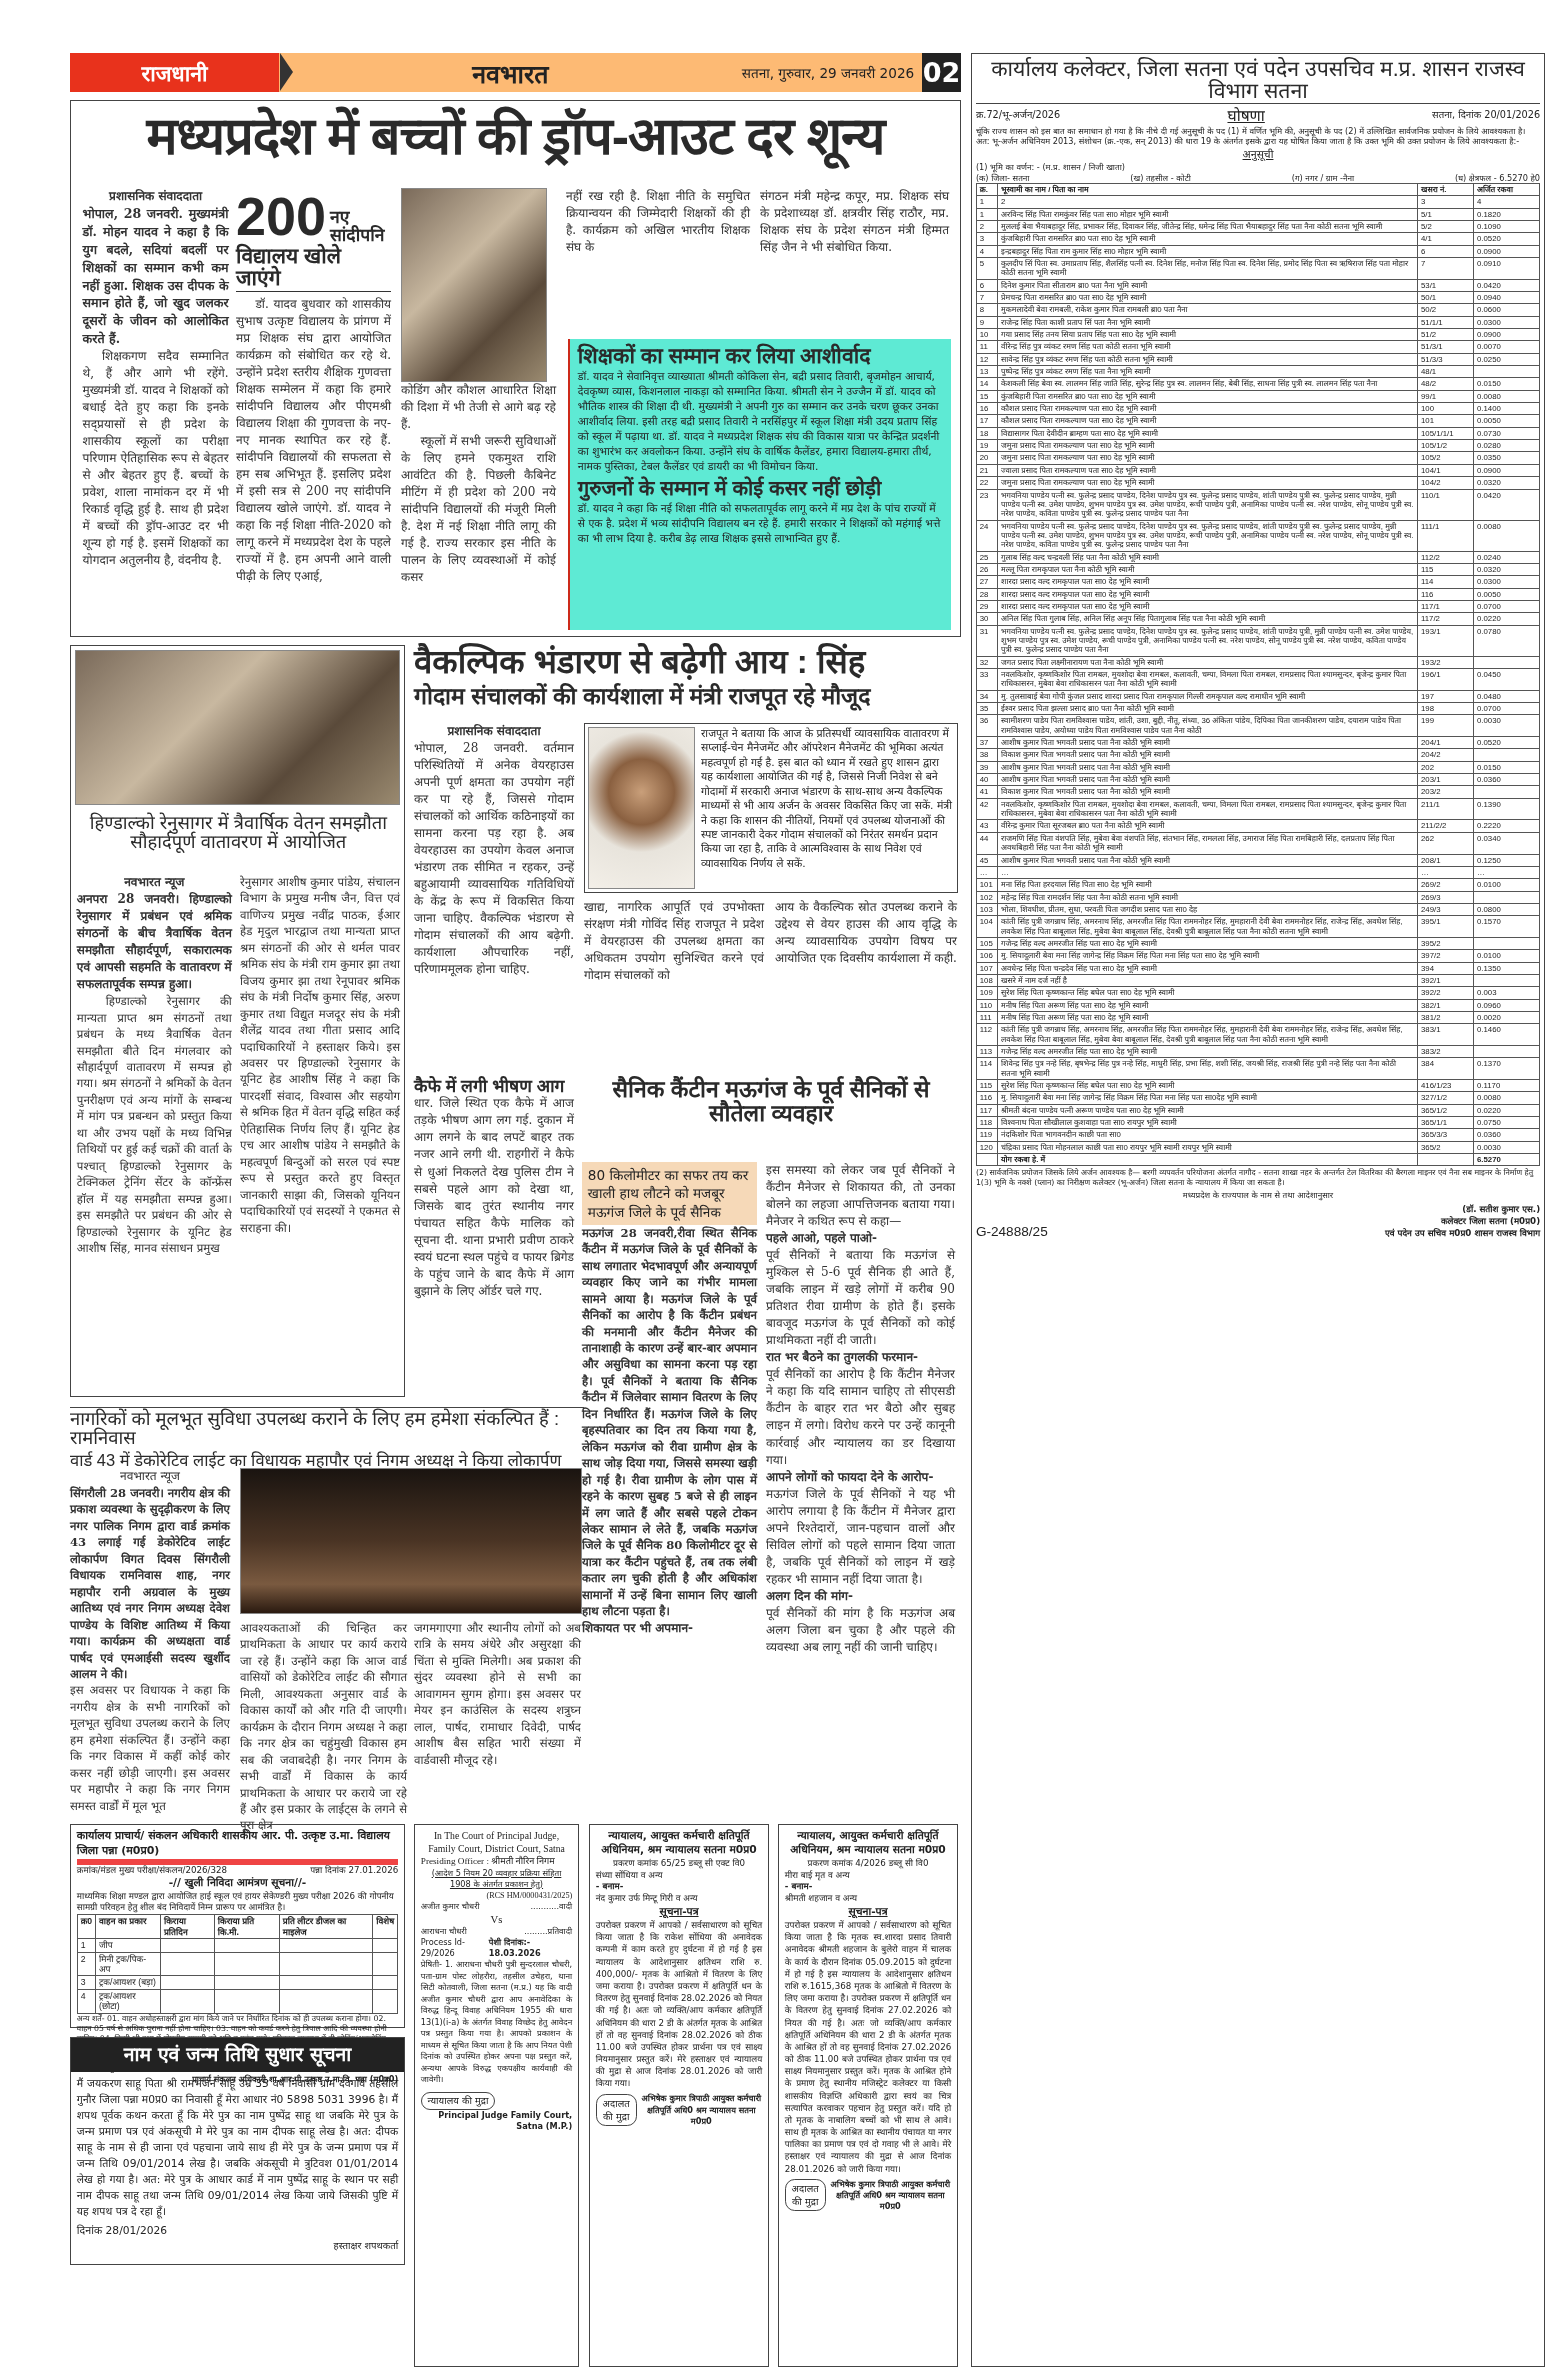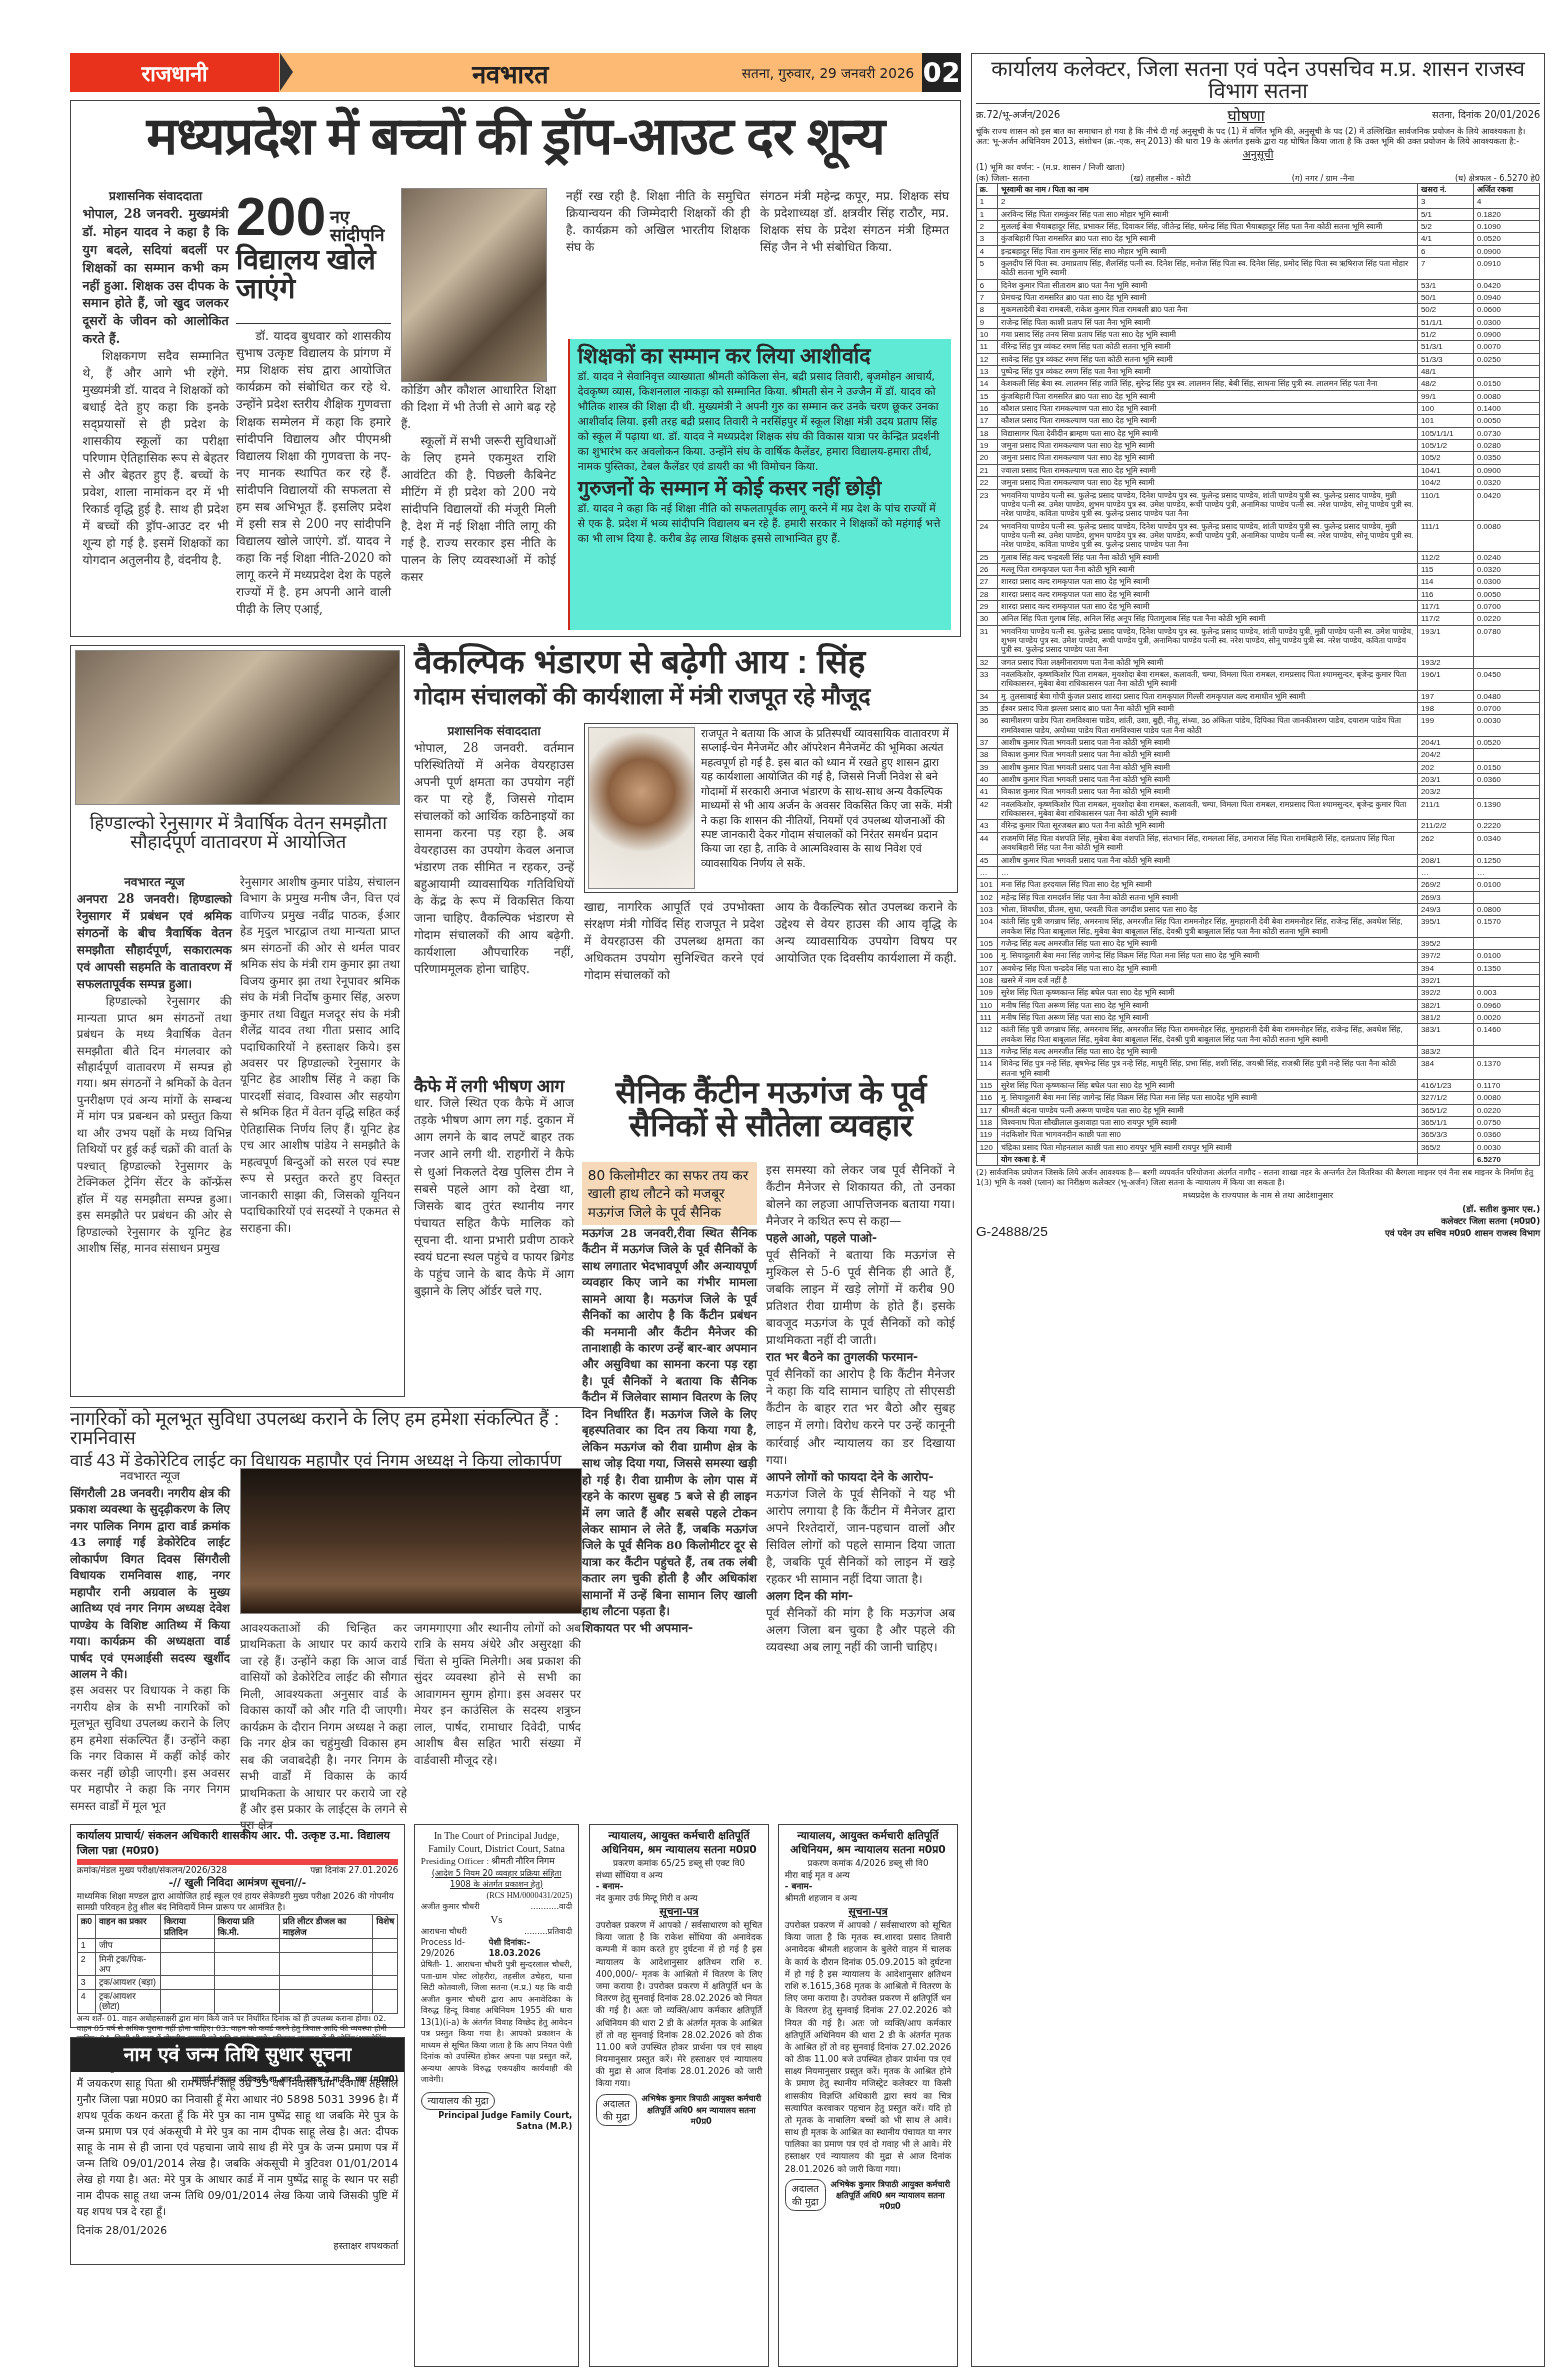--- a/index.html
+++ b/index.html
@@ -46,21 +46,21 @@
       <div class="txt" style="text-indent:19.4px">शिक्षकगण सदैव सम्मानित थे, हैं और आगे भी रहेंगे. मुख्यमंत्री डॉ. यादव ने शिक्षकों को बधाई देते हुए कहा कि इनके सद्प्रयासों से ही प्रदेश के शासकीय स्कूलों का परीक्षा परिणाम ऐतिहासिक रूप से बेहतर से और बेहतर हुए हैं. बच्चों के प्रवेश, शाला नामांकन दर में भी रिकार्ड वृद्धि हुई है. साथ ही प्रदेश में बच्चों की ड्रॉप-आउट दर भी शून्य हो गई है. इसमें शिक्षकों का योगदान अतुलनीय है, वंदनीय है.</div>
     </div>
     <div class="col" style="left:165px;top:87px;width:155px">
       <div style="display:flex;align-items:flex-end">
         <span class="hl" style="font-size:54px">200</span>
         <span style="margin-left:3.9px">
           <div class="hl" style="font-size:17.5px">नए</div>
           <div class="hl" style="font-size:17.5px">सांदीपनि</div>
         </span>
       </div>
-      <div class="hl" style="font-size:28px;border-bottom:1.9px solid #333;padding-bottom:20px;margin-bottom:3.9px">विद्यालय खोले जाएंगे</div>
+      <div class="hl" style="font-size:21px;border-bottom:1.9px solid #333;padding-bottom:2px;margin-bottom:3.9px">विद्यालय खोले जाएंगे</div>
       <div class="txt" style="text-indent:19.4px">डॉ. यादव बुधवार को शासकीय सुभाष उत्कृष्ट विद्यालय के प्रांगण में मप्र शिक्षक संघ द्वारा आयोजित कार्यक्रम को संबोधित कर रहे थे. उन्होंने प्रदेश स्तरीय शैक्षिक गुणवत्ता शिक्षक सम्मेलन में कहा कि हमारे सांदीपनि विद्यालय और पीएमश्री विद्यालय शिक्षा की गुणवत्ता के नए-नए मानक स्थापित कर रहे हैं. सांदीपनि विद्यालयों की सफलता से हम सब अभिभूत हैं. इसलिए प्रदेश में इसी सत्र से 200 नए सांदीपनि विद्यालय खोले जाएंगे. डॉ. यादव ने कहा कि नई शिक्षा नीति-2020 को लागू करने में मध्यप्रदेश देश के पहले राज्यों में है. हम अपनी आने वाली पीढ़ी के लिए एआई,</div>
     </div>
     <div class="col" style="left:330px;top:87px;width:155px">
       <div class="photo" style="position:relative;width:146px;height:194px"></div>
       <div class="txt">कोडिंग और कौशल आधारित शिक्षा की दिशा में भी तेजी से आगे बढ़ रहे हैं.</div>
       <div class="txt" style="text-indent:19.4px">स्कूलों में सभी जरूरी सुविधाओं के लिए हमने एकमुश्त राशि आवंटित की है. पिछली कैबिनेट मीटिंग में ही प्रदेश को 200 नये सांदीपनि विद्यालयों की मंजूरी मिली है. देश में नई शिक्षा नीति लागू की गई है. राज्य सरकार इस नीति के पालन के लिए व्यवस्थाओं में कोई कसर</div>
     </div>
     <div class="col" style="left:495px;top:87px;width:184px">
       <div class="txt">नहीं रख रही है. शिक्षा नीति के समुचित क्रियान्वयन की जिम्मेदारी शिक्षकों की ही है. कार्यक्रम को अखिल भारतीय शिक्षक संघ के</div>
     </div>
@@ -106,21 +106,21 @@
       <div class="txt">आय के वैकल्पिक स्रोत उपलब्ध कराने के उद्देश्य से वेयर हाउस की आय वृद्धि के अन्य व्यावसायिक उपयोग विषय पर आयोजित एक दिवसीय कार्यशाला में कही.</div>
     </div>
   </div>
 
   <div class="col" style="left:344px;top:1024px;width:160px">
     <div class="hl" style="font-size:17.5px">कैफे में लगी भीषण आग</div>
     <div class="txt">धार. जिले स्थित एक कैफे में आज तड़के भीषण आग लग गई. दुकान में आग लगने के बाद लपटें बाहर तक नजर आने लगी थी. राहगीरों ने कैफे से धुआं निकलते देख पुलिस टीम ने सबसे पहले आग को देखा था, जिसके बाद तुरंत स्थानीय नगर पंचायत सहित कैफे मालिक को सूचना दी. थाना प्रभारी प्रवीण ठाकरे स्वयं घटना स्थल पहुंचे व फायर ब्रिगेड के पहुंच जाने के बाद कैफे में आग बुझाने के लिए ऑर्डर चले गए.</div>
   </div>
 
   <div class="col" style="left:512px;top:1024px;width:378px;height:723px">
-    <div class="hl" style="font-size:31px;text-align:center">सैनिक कैंटीन मऊगंज के पूर्व सैनिकों से सौतेला व्यवहार</div>
+    <div class="hl" style="font-size:23px;text-align:center">सैनिक कैंटीन मऊगंज के पूर्व सैनिकों से सौतेला व्यवहार</div>
     <div class="col" style="left:0;top:85px;width:175px">
       <div class="peach">80 किलोमीटर का सफर तय कर खाली हाथ लौटने को मजबूर मऊगंज जिले के पूर्व सैनिक</div>
       <div class="txt" style="font-weight:bold;font-size:11.6px">मऊगंज 28 जनवरी,रीवा स्थित सैनिक कैंटीन में मऊगंज जिले के पूर्व सैनिकों के साथ लगातार भेदभावपूर्ण और अन्यायपूर्ण व्यवहार किए जाने का गंभीर मामला सामने आया है। मऊगंज जिले के पूर्व सैनिकों का आरोप है कि कैंटीन प्रबंधन की मनमानी और कैंटीन मैनेजर की तानाशाही के कारण उन्हें बार-बार अपमान और असुविधा का सामना करना पड़ रहा है। पूर्व सैनिकों ने बताया कि सैनिक कैंटीन में जिलेवार सामान वितरण के लिए दिन निर्धारित हैं। मऊगंज जिले के लिए बृहस्पतिवार का दिन तय किया गया है, लेकिन मऊगंज को रीवा ग्रामीण क्षेत्र के साथ जोड़ दिया गया, जिससे समस्या खड़ी हो गई है। रीवा ग्रामीण के लोग पास में रहने के कारण सुबह 5 बजे से ही लाइन में लग जाते हैं और सबसे पहले टोकन लेकर सामान ले लेते हैं, जबकि मऊगंज जिले के पूर्व सैनिक 80 किलोमीटर दूर से यात्रा कर कैंटीन पहुंचते हैं, तब तक लंबी कतार लग चुकी होती है और अधिकांश सामानों में उन्हें बिना सामान लिए खाली हाथ लौटना पड़ता है।</div>
       <div class="txt" style="font-weight:bold">शिकायत पर भी अपमान-</div>
     </div>
     <div class="col" style="left:184px;top:85px;width:189px">
       <div class="txt">इस समस्या को लेकर जब पूर्व सैनिकों ने कैंटीन मैनेजर से शिकायत की, तो उनका बोलने का लहजा आपत्तिजनक बताया गया। मैनेजर ने कथित रूप से कहा—</div>
       <div class="txt" style="font-weight:bold">पहले आओ, पहले पाओ-</div>
       <div class="txt">पूर्व सैनिकों ने बताया कि मऊगंज से मुश्किल से 5-6 पूर्व सैनिक ही आते हैं, जबकि लाइन में खड़े लोगों में करीब 90 प्रतिशत रीवा ग्रामीण के होते हैं। इसके बावजूद मऊगंज के पूर्व सैनिकों को कोई प्राथमिकता नहीं दी जाती।</div>
       <div class="txt" style="font-weight:bold">रात भर बैठने का तुगलकी फरमान-</div>

